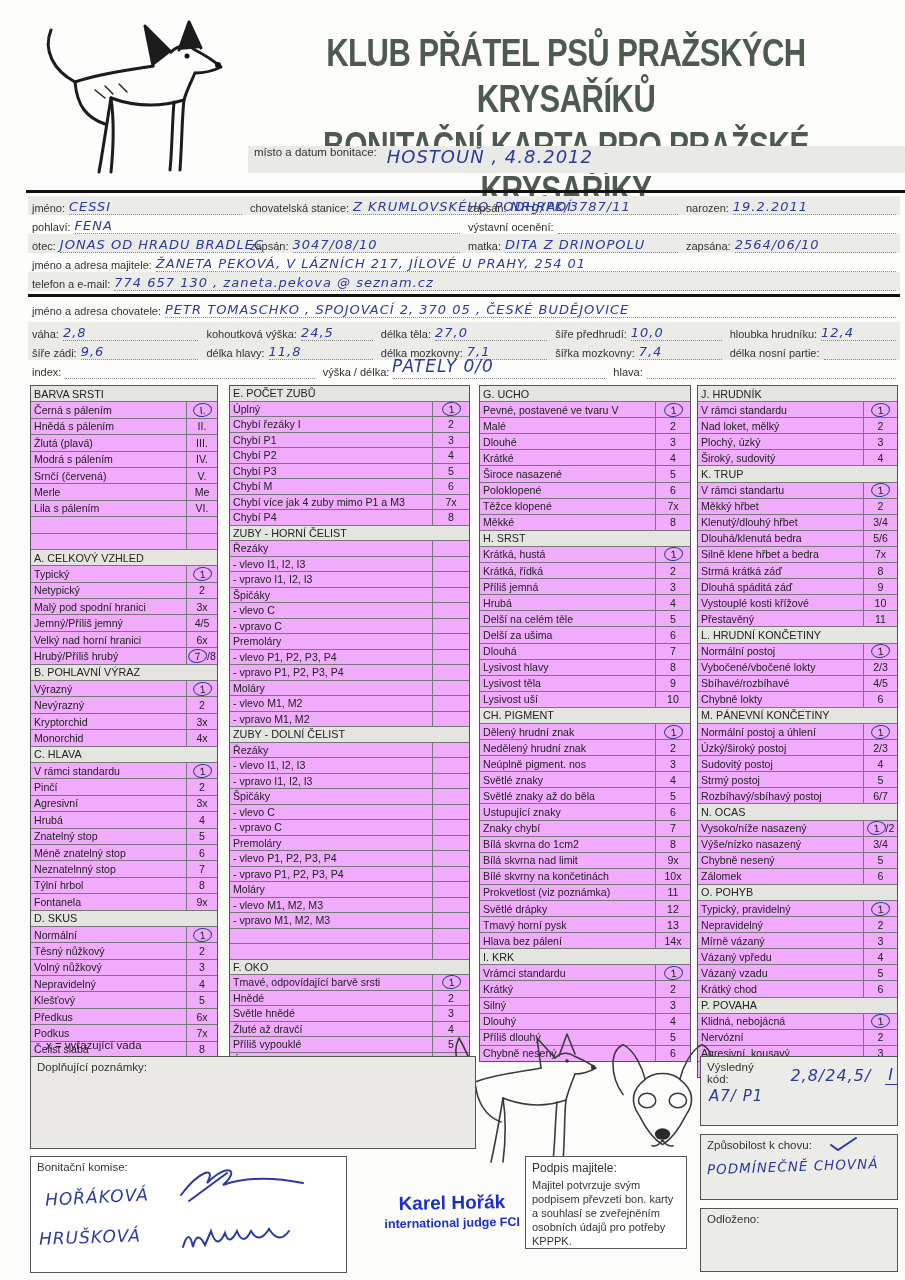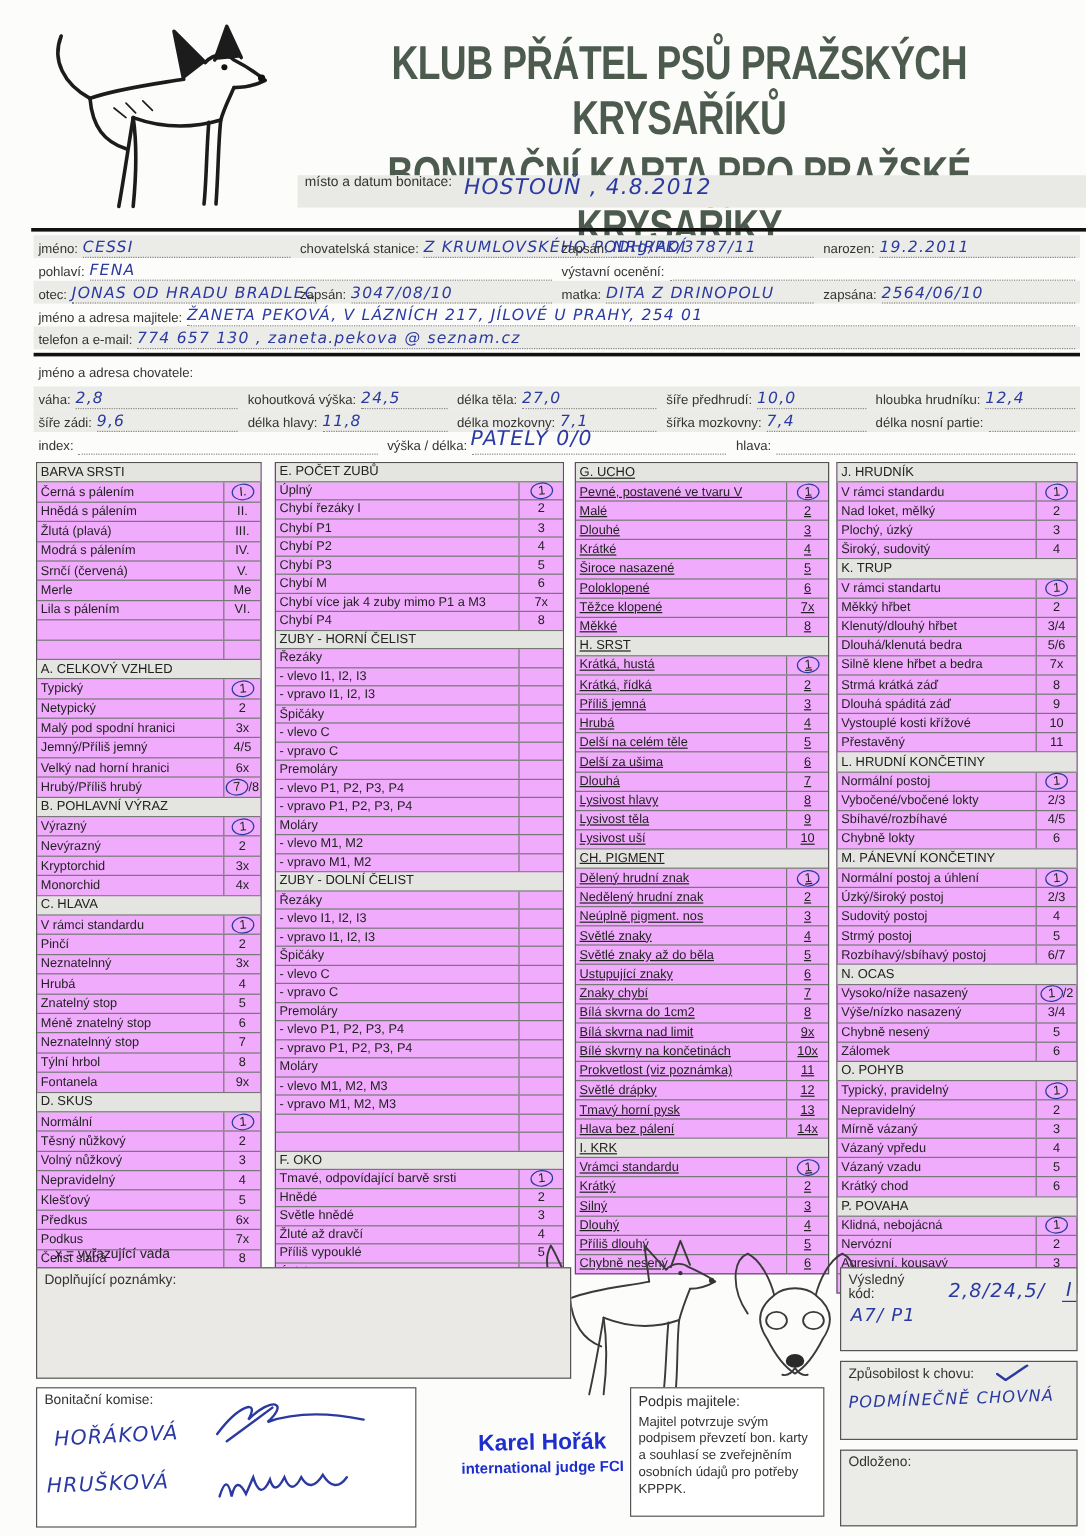--- a/index.html
+++ b/index.html
@@ -26,40 +26,40 @@
   .irow.shade{background:#ebebe8;}
   .field{display:flex;flex:1;align-items:flex-end;gap:4px;min-width:0;}
   .flabel{color:#333;white-space:nowrap;padding-bottom:1px;}
   .fvalue{flex:1;border-bottom:1px dotted #888;font-size:13px;line-height:15px;min-height:15px;}
   .patela{position:absolute;left:392px;top:356px;font-size:17px;}
 
   
   .col{position:absolute;top:385px;border:1.2px solid #555;background:#f0abfc;box-sizing:border-box;}
   #col1{left:30px;width:188px;--rh:15.4px;--vw:30px;}
   #col2{left:229px;width:241px;--rh:14.5px;--vw:36px;}
-  #col3{left:479px;width:212px;text-decoration:underline;--rh:15.1px;--vw:34px;}
+  #col3{left:479px;width:212px;--rh:15.1px;--vw:34px;}
   #col4{left:697px;width:201px;--rh:15.1px;--vw:33px;}
   .sec-title{height:var(--rh);background:#e4e4e1;display:flex;align-items:center;
              padding-left:3px;border-bottom:1px solid #777;font-size:10.8px;}
   .trow{height:var(--rh);display:flex;align-items:stretch;border-bottom:1px solid #777;font-size:10.6px;}
   .col > :last-child{border-bottom:none;}
   .tlabel{flex:1;display:flex;align-items:center;padding-left:3px;white-space:nowrap;overflow:hidden;}
   .tvalue{width:var(--vw);border-left:1px solid #777;display:flex;align-items:center;justify-content:center;}
   .circle{display:inline-flex;align-items:center;justify-content:center;min-width:13px;height:12px;
           border:1.6px solid var(--pen);border-radius:50%;padding:0 2px;transform:rotate(-5deg);}
 
   .legend-note{position:absolute;left:46px;top:1039px;font-size:11.5px;}
 
   
   .bbox{position:absolute;border:1.4px solid #555;box-sizing:border-box;background:#fff;}
   .bbox .blabel{font-size:11.5px;color:#333;padding:4px 0 0 6px;}
   #notesbox{left:30px;top:1056px;width:446px;height:93px;background:#eae9e6;}
   #commbox{left:30px;top:1156px;width:317px;height:117px;}
   #judgebox{left:359px;top:1156px;width:158px;height:117px;}
-  #ownerbox{left:525px;top:1156px;width:162px;height:108px;}
+  #ownerbox{left:525px;top:1156px;width:162px;height:93px;}
   #resultbox{left:700px;top:1056px;width:198px;height:70px;background:#ebebe8;}
   #breedbox{left:700px;top:1134px;width:198px;height:66px;background:#ebebe8;}
   #postponebox{left:700px;top:1208px;width:198px;height:64px;background:#ebebe8;}
   .ownertext{font-size:11px;line-height:1.28;color:#333;padding:3px 5px 0 6px;}
   #ownerbox .blabel{font-size:12px;}
   .hw-name{position:absolute;font-size:17px;}
   .stamp{position:absolute;left:376px;top:1192px;width:152px;text-align:center;color:var(--stamp);
          font-weight:bold;transform:rotate(-1deg);z-index:5;}
   .stamp .s1{font-size:19px;}
   .stamp .s2{font-size:12.5px;margin-top:2px;}
@@ -164,20 +164,21 @@
     <div class="irow shade">
         <span class="field">
           <span class="flabel">telefon a e-mail:</span>
           <span class="fvalue hand">774 657 130 , zaneta.pekova @ seznam.cz</span>
         </span>
       </div>
     <div style="height:3px;background:#111;margin:3px 0 2px 0;"></div>
     <div class="irow">
         <span class="field">
           <span class="flabel">jméno a adresa chovatele:</span>
+          <span class="fvalue hand">PETR TOMASCHKO , SPOJOVACÍ 2, 370 05 , ČESKÉ BUDĚJOVICE</span>
         </span>
       </div>
     <div style="height:4px;"></div>
     <div class="irow shade">
         <span class="field">
           <span class="flabel">váha:</span>
           <span class="fvalue hand">2,8</span>
         </span>
         <span class="field">
           <span class="flabel">kohoutková výška:</span>
@@ -326,21 +327,21 @@
         <div class="tlabel">V rámci standardu</div>
         <div class="tvalue">
           <span class="circle">1</span>
         </div>
       </div>
       <div class="trow">
         <div class="tlabel">Pinčí</div>
         <div class="tvalue">2</div>
       </div>
       <div class="trow">
-        <div class="tlabel">Neznatelnný</div>
+        <div class="tlabel">Agresivní</div>
         <div class="tvalue">3x</div>
       </div>
       <div class="trow">
         <div class="tlabel">Hrubá</div>
         <div class="tvalue">4</div>
       </div>
       <div class="trow">
         <div class="tlabel">Znatelný stop</div>
         <div class="tvalue">5</div>
       </div>

